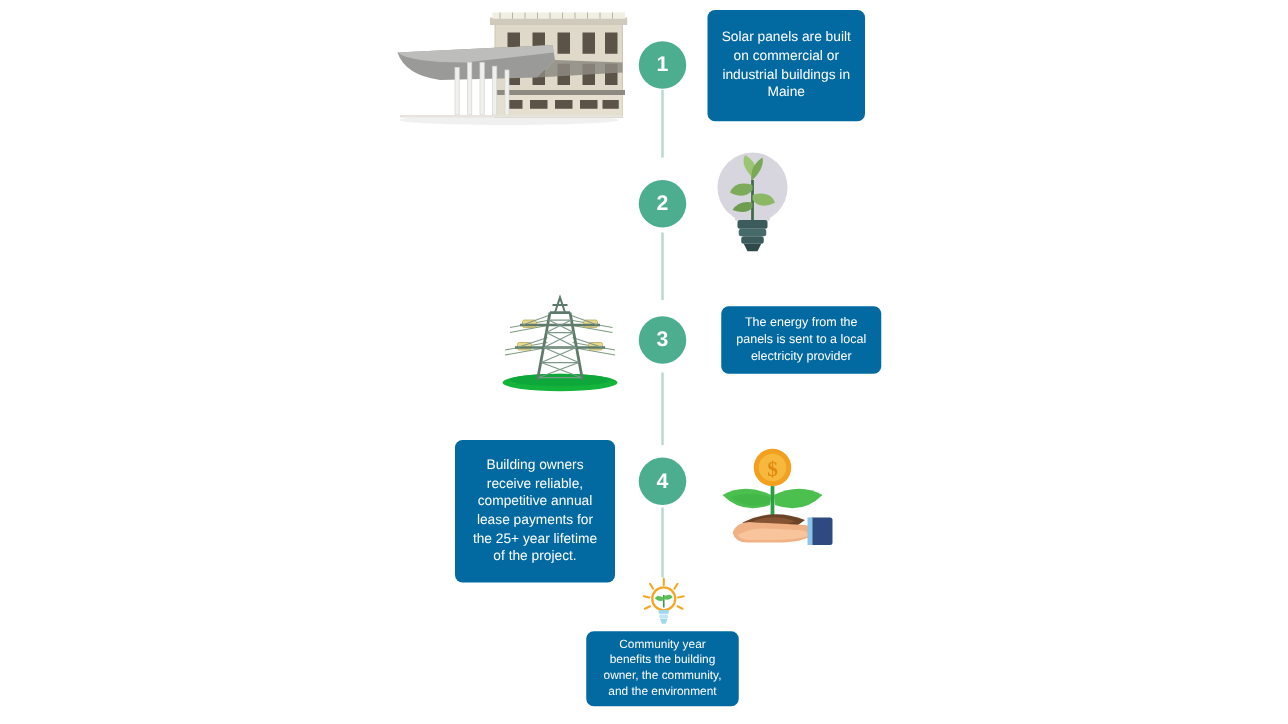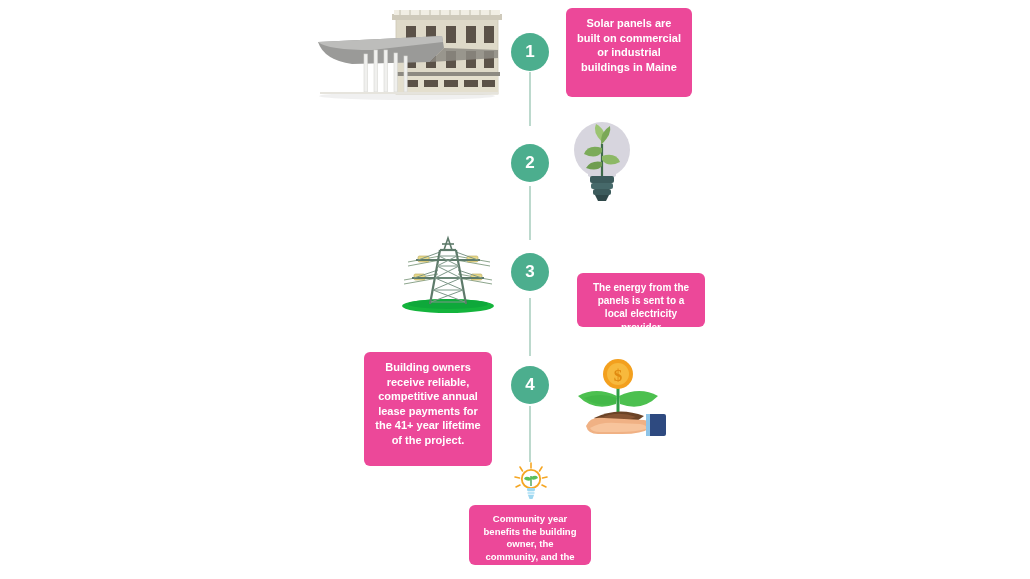--- a/index.html
+++ b/index.html
@@ -35,26 +35,27 @@
     justify-content: center;
     font-size: 17px;
     font-weight: bold;
     transform: translate(-50%, -50%);
     left: 530px;
   }
 
   
   .callout {
     position: absolute;
-    background: #ec4899;
+    background: #0369a1;
     border-radius: 6px;
     color: #ffffff;
-    font-weight: bold;
+    font-weight: normal;
     text-align: center;
     display: flex;
+    align-items: center;
     justify-content: center;
     padding: 8px 10px;
     line-height: 1.32;
   }
 
   
   .illus { position: absolute; }
 </style>
 </head>
 <body>
@@ -229,26 +230,26 @@
         <path d="M37 60 L69 72"></path>
           <path d="M67 60 L35 72"></path>
       </g>
     </svg>
   </div>
 
   <div class="step-circle" style="top:272px;">
     <span>3</span>
   </div>
 
-  <div class="callout" style="left:577px;top:245px;width:128px;height:54px;font-size:10px;margin-top:28px;">
+  <div class="callout" style="left:577px;top:245px;width:128px;height:54px;font-size:10px;">
     <span>The energy from the panels is sent to a local electricity provider</span>
   </div>
 
   <div class="callout" style="left:364px;top:352px;width:128px;height:114px;font-size:11px;">
-    <span>Building owners receive reliable, competitive annual lease payments for the 41+ year lifetime of the project.</span>
+    <span>Building owners receive reliable, competitive annual lease payments for the 25+ year lifetime of the project.</span>
   </div>
 
   <div class="step-circle" style="top:385px;">
     <span>4</span>
   </div>
 
   <div class="illus" style="left:570px;top:352px;width:100px;height:84px;">
     <svg width="100" height="84" viewBox="0 0 100 84">
 
       <path d="M48 66 L48 30" stroke="#2e9c45" stroke-width="3" fill="none"></path>

